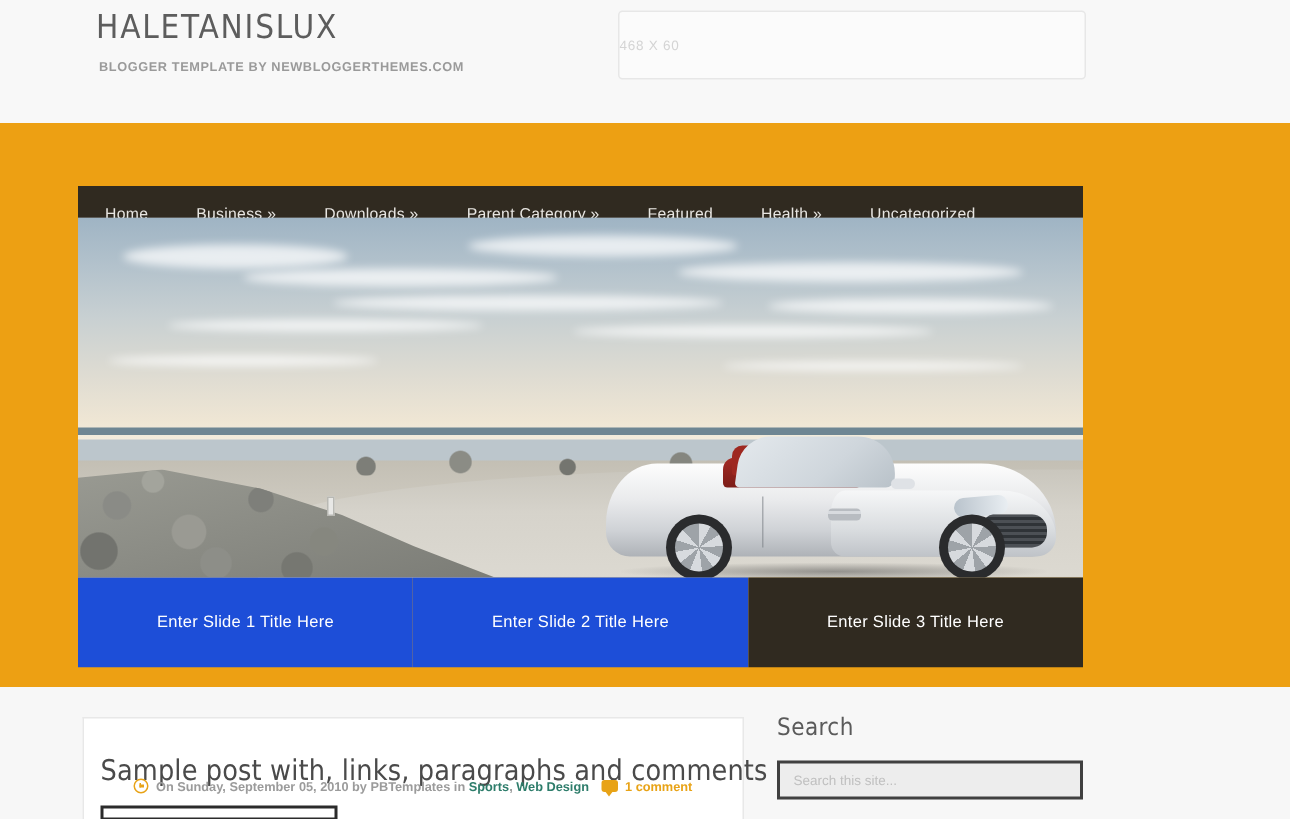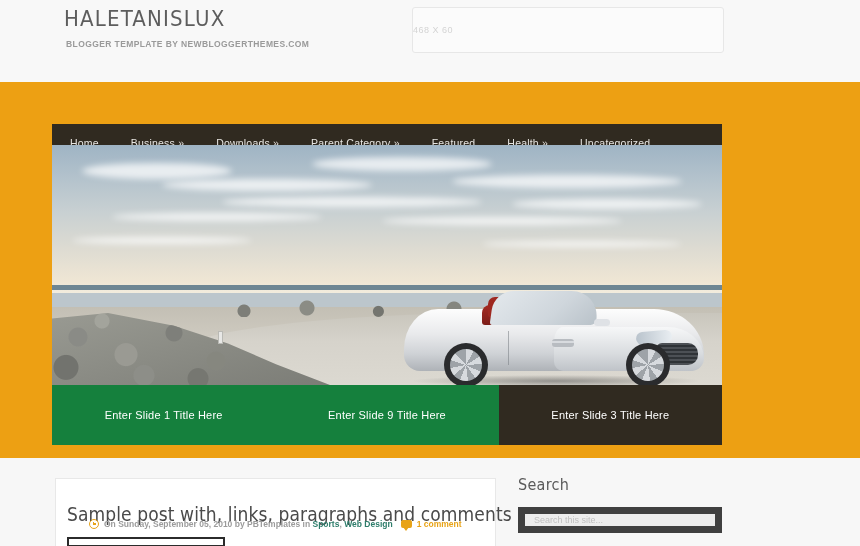--- a/index.html
+++ b/index.html
@@ -338,21 +338,21 @@
     flex: 1;
     display: flex;
     align-items: center;
     justify-content: center;
     color: #ffffff;
     font-size: 11px;
     letter-spacing: 0.2px;
     font-family: "Liberation Sans Narrow", "Liberation Sans", sans-serif;
     cursor: pointer;
   }
-  .slide-tab.active { background: #15803d; }
+  .slide-tab.active { background: #1d4ed8; }
   .slide-tab.inactive { background: #302a20; }
 
   
   .body-area {
     position: absolute;
     left: 0; top: 458px;
     width: 860px;
     height: 88px;
     background: #f7f7f7;
   }
@@ -454,21 +454,21 @@
     color: #5a5a5a;
     font-weight: 400;
     font-family: "DejaVu Sans Condensed", "Liberation Sans Narrow", "Liberation Sans", sans-serif;
     letter-spacing: 0.3px;
     margin: 0 0 13px 0;
   }
   .search-input {
     width: 204px;
     height: 26px;
     background: #ededed;
-    border: 7px solid #404040;
+    border: 2px solid #404040;
     box-sizing: border-box;
     padding: 0 9px;
     font-size: 9px;
     color: #b5b5b5;
     font-family: "Liberation Sans", sans-serif;
     outline: none;
   }
   .search-input::placeholder { color: #c0c0c0; }
 </style>
 </head>
@@ -534,21 +534,21 @@
         <div class="car-vent"></div>
         <div class="car-headlight"></div>
         <div class="car-grille"></div>
         <div class="wheel wheel-rear"></div>
         <div class="wheel wheel-front"></div>
       </div>
     </div>
 
     <div class="slide-tabs">
       <div class="slide-tab active">Enter Slide 1 Title Here</div>
-      <div class="slide-tab active">Enter Slide 9 Title Here</div>
+      <div class="slide-tab active">Enter Slide 2 Title Here</div>
       <div class="slide-tab inactive">Enter Slide 3 Title Here</div>
     </div>
   </div>
 
   <div class="body-area"></div>
 
   <article class="post-card">
     <h2 class="post-title">Sample post with, links, paragraphs and comments</h2>
     <div class="post-meta">
       <span class="clock-icon"></span>

